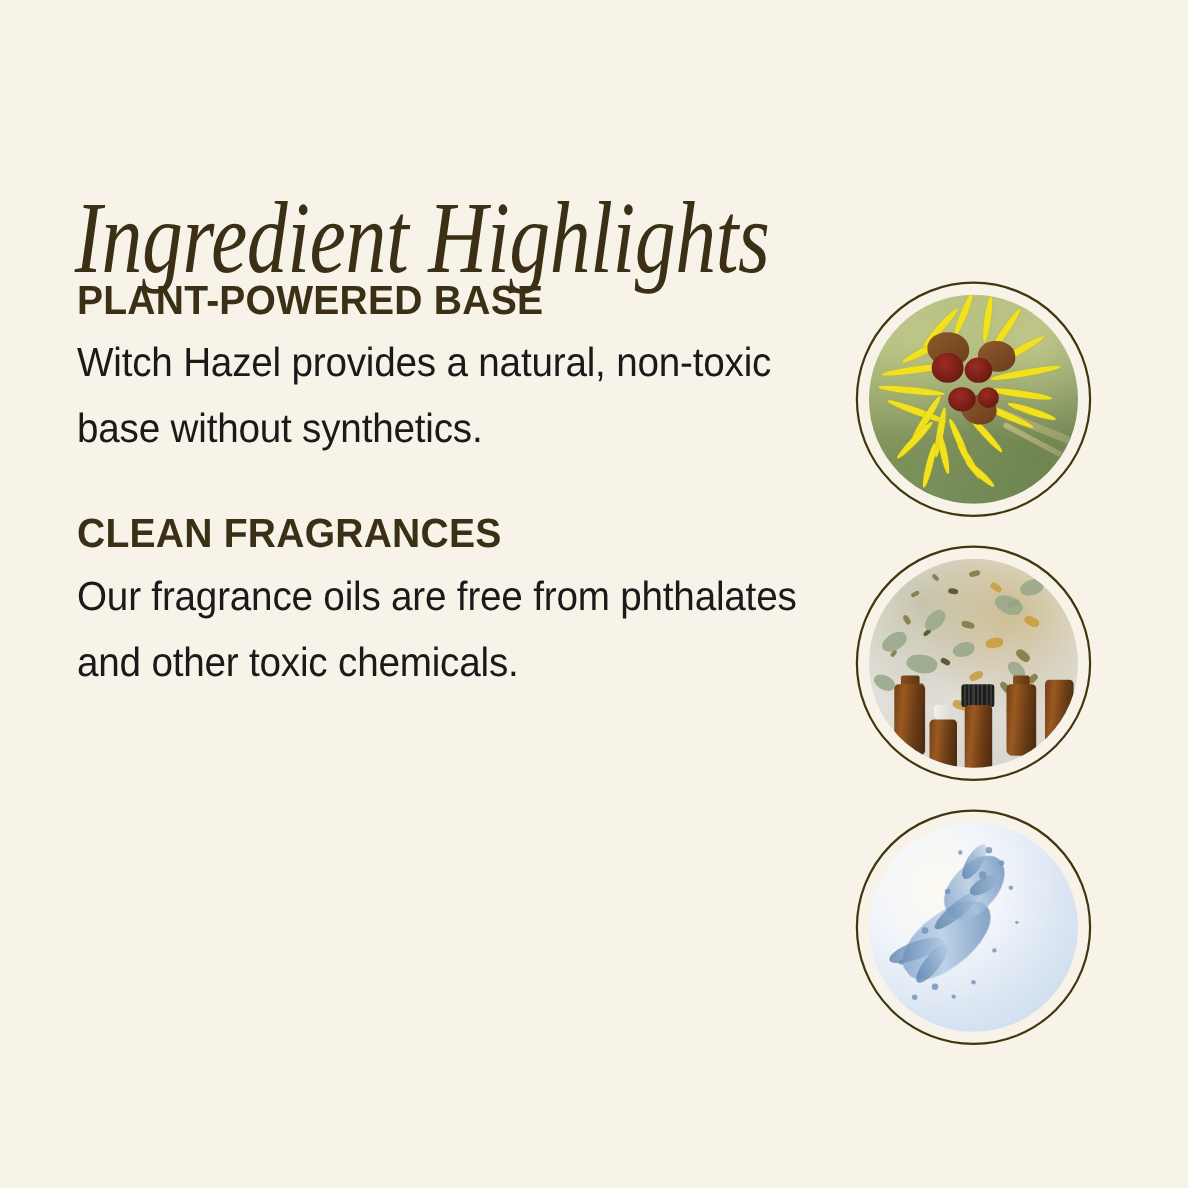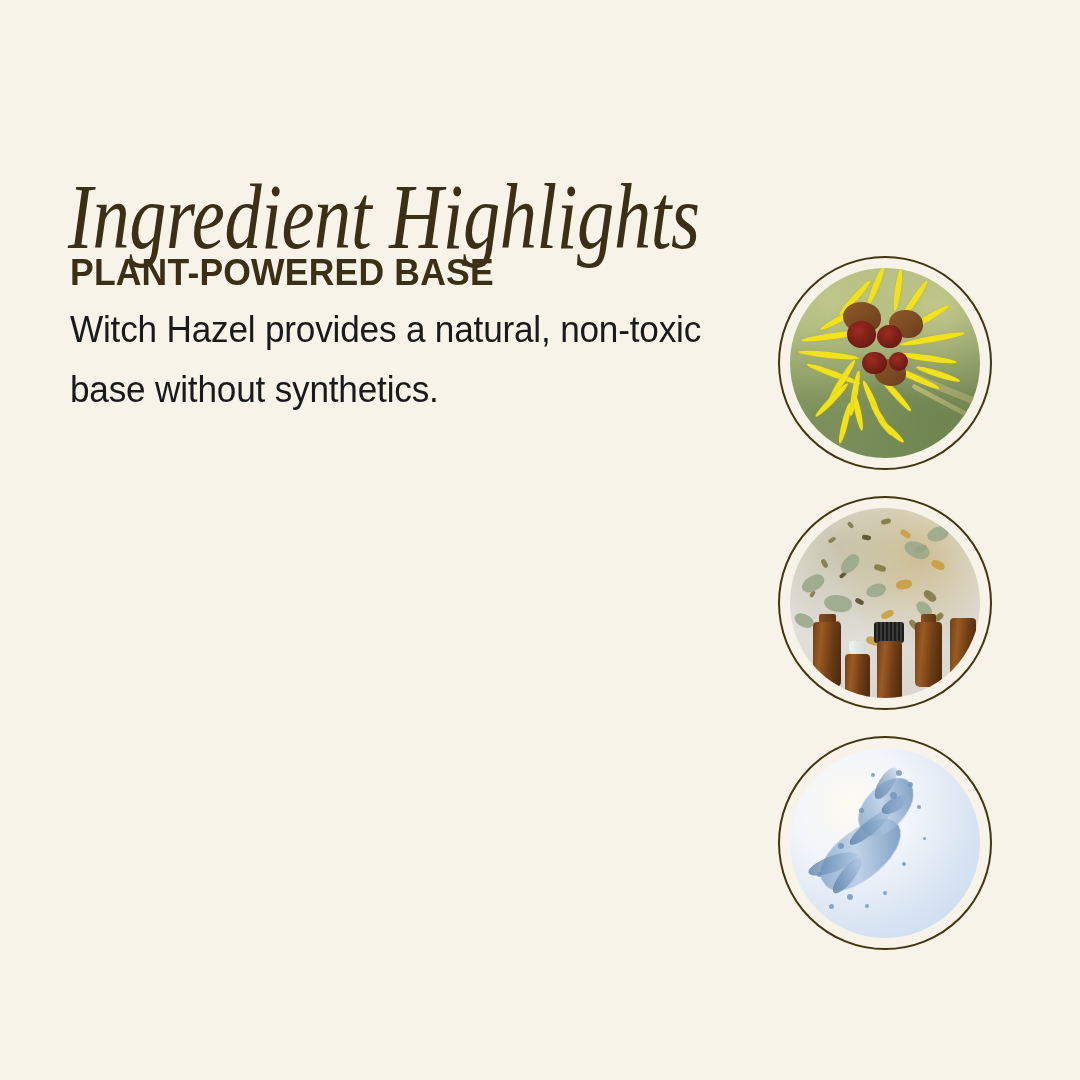--- a/index.html
+++ b/index.html
@@ -219,20 +219,24 @@
 
   <h1 class="page-title">Ingredient Highlights</h1>
 
   <div class="text-column">
 
     <div class="section">
       <div class="section-heading">PLANT-POWERED BASE</div>
       <p class="section-body">Witch Hazel provides a natural, non-toxic base without synthetics.</p>
     </div>
 
+    <div class="section">
+      <div class="section-heading">CLEAN FRAGRANCES</div>
+      <p class="section-body">Our fragrance oils are free from phthalates and other toxic chemicals.</p>
+    </div>
 
 
   </div>
 
   <div class="media-column">
 
     <div class="media-circle" id="circle-1">
       <div class="media-photo photo-witchhazel" aria-label="Close-up of a yellow witch hazel flower with red centers on a green background">
         <div class="wh-layer">
           <div class="wh-branch" style="left:56%; top:62%; width:52%; height:7px; transform:rotate(22deg);"></div>

